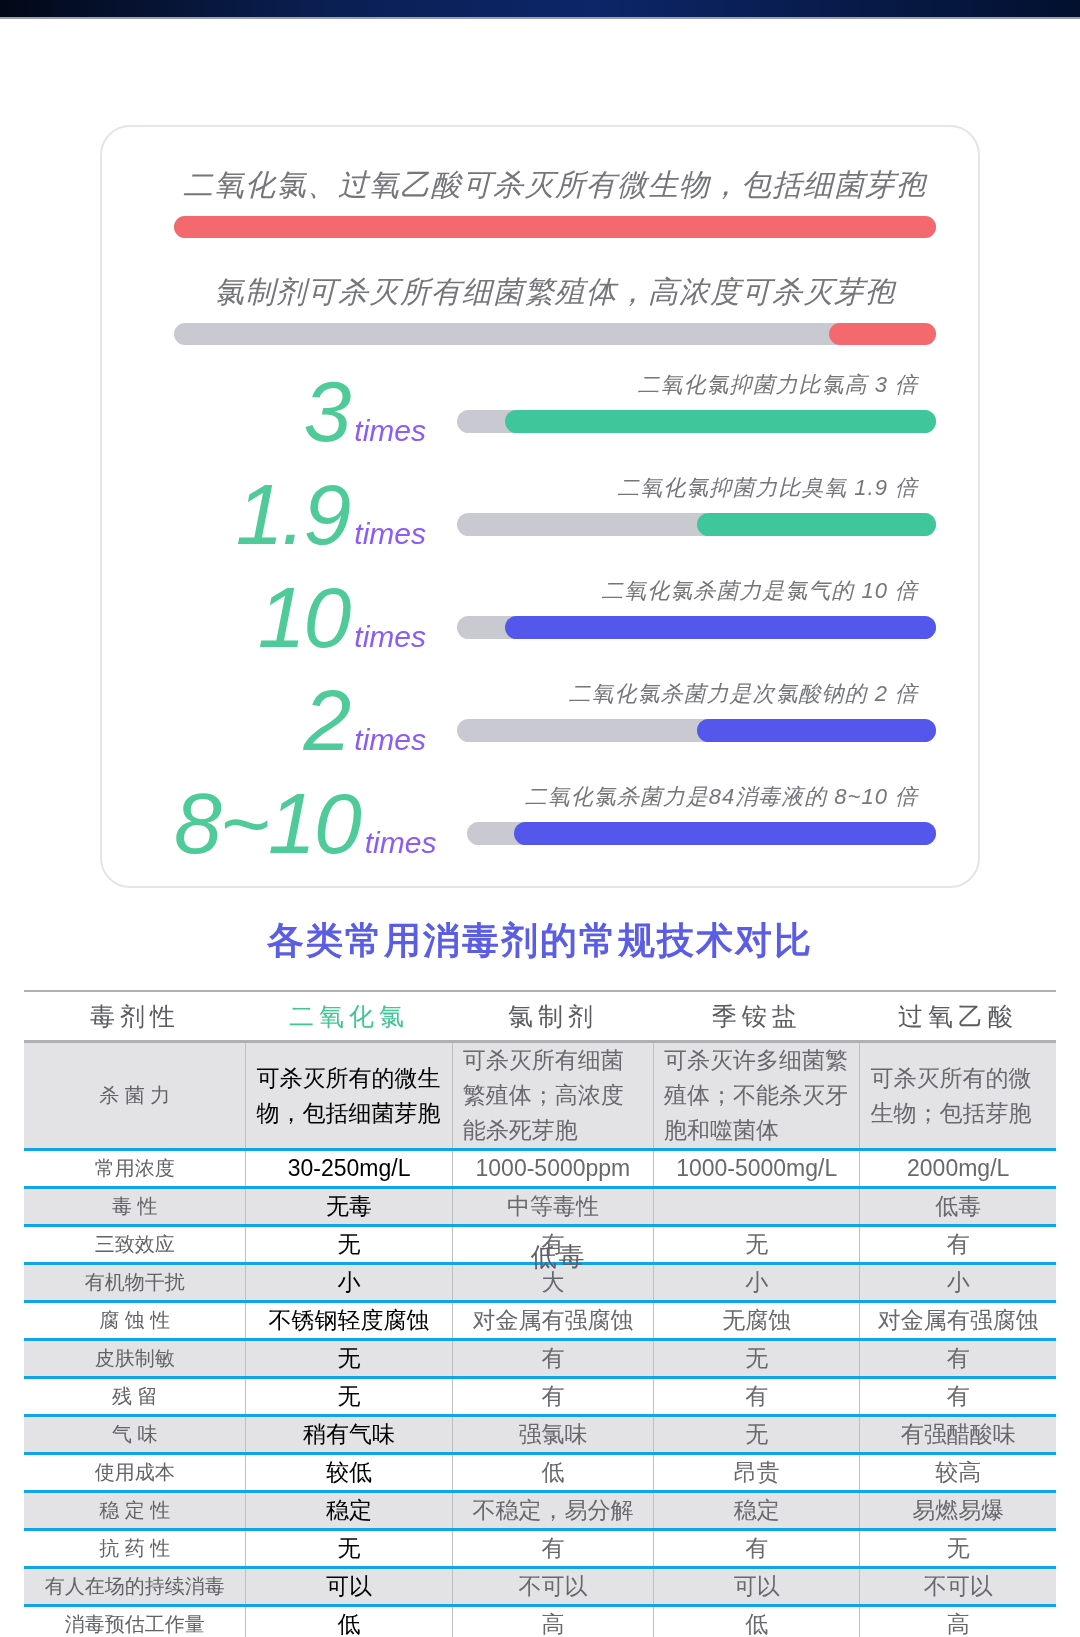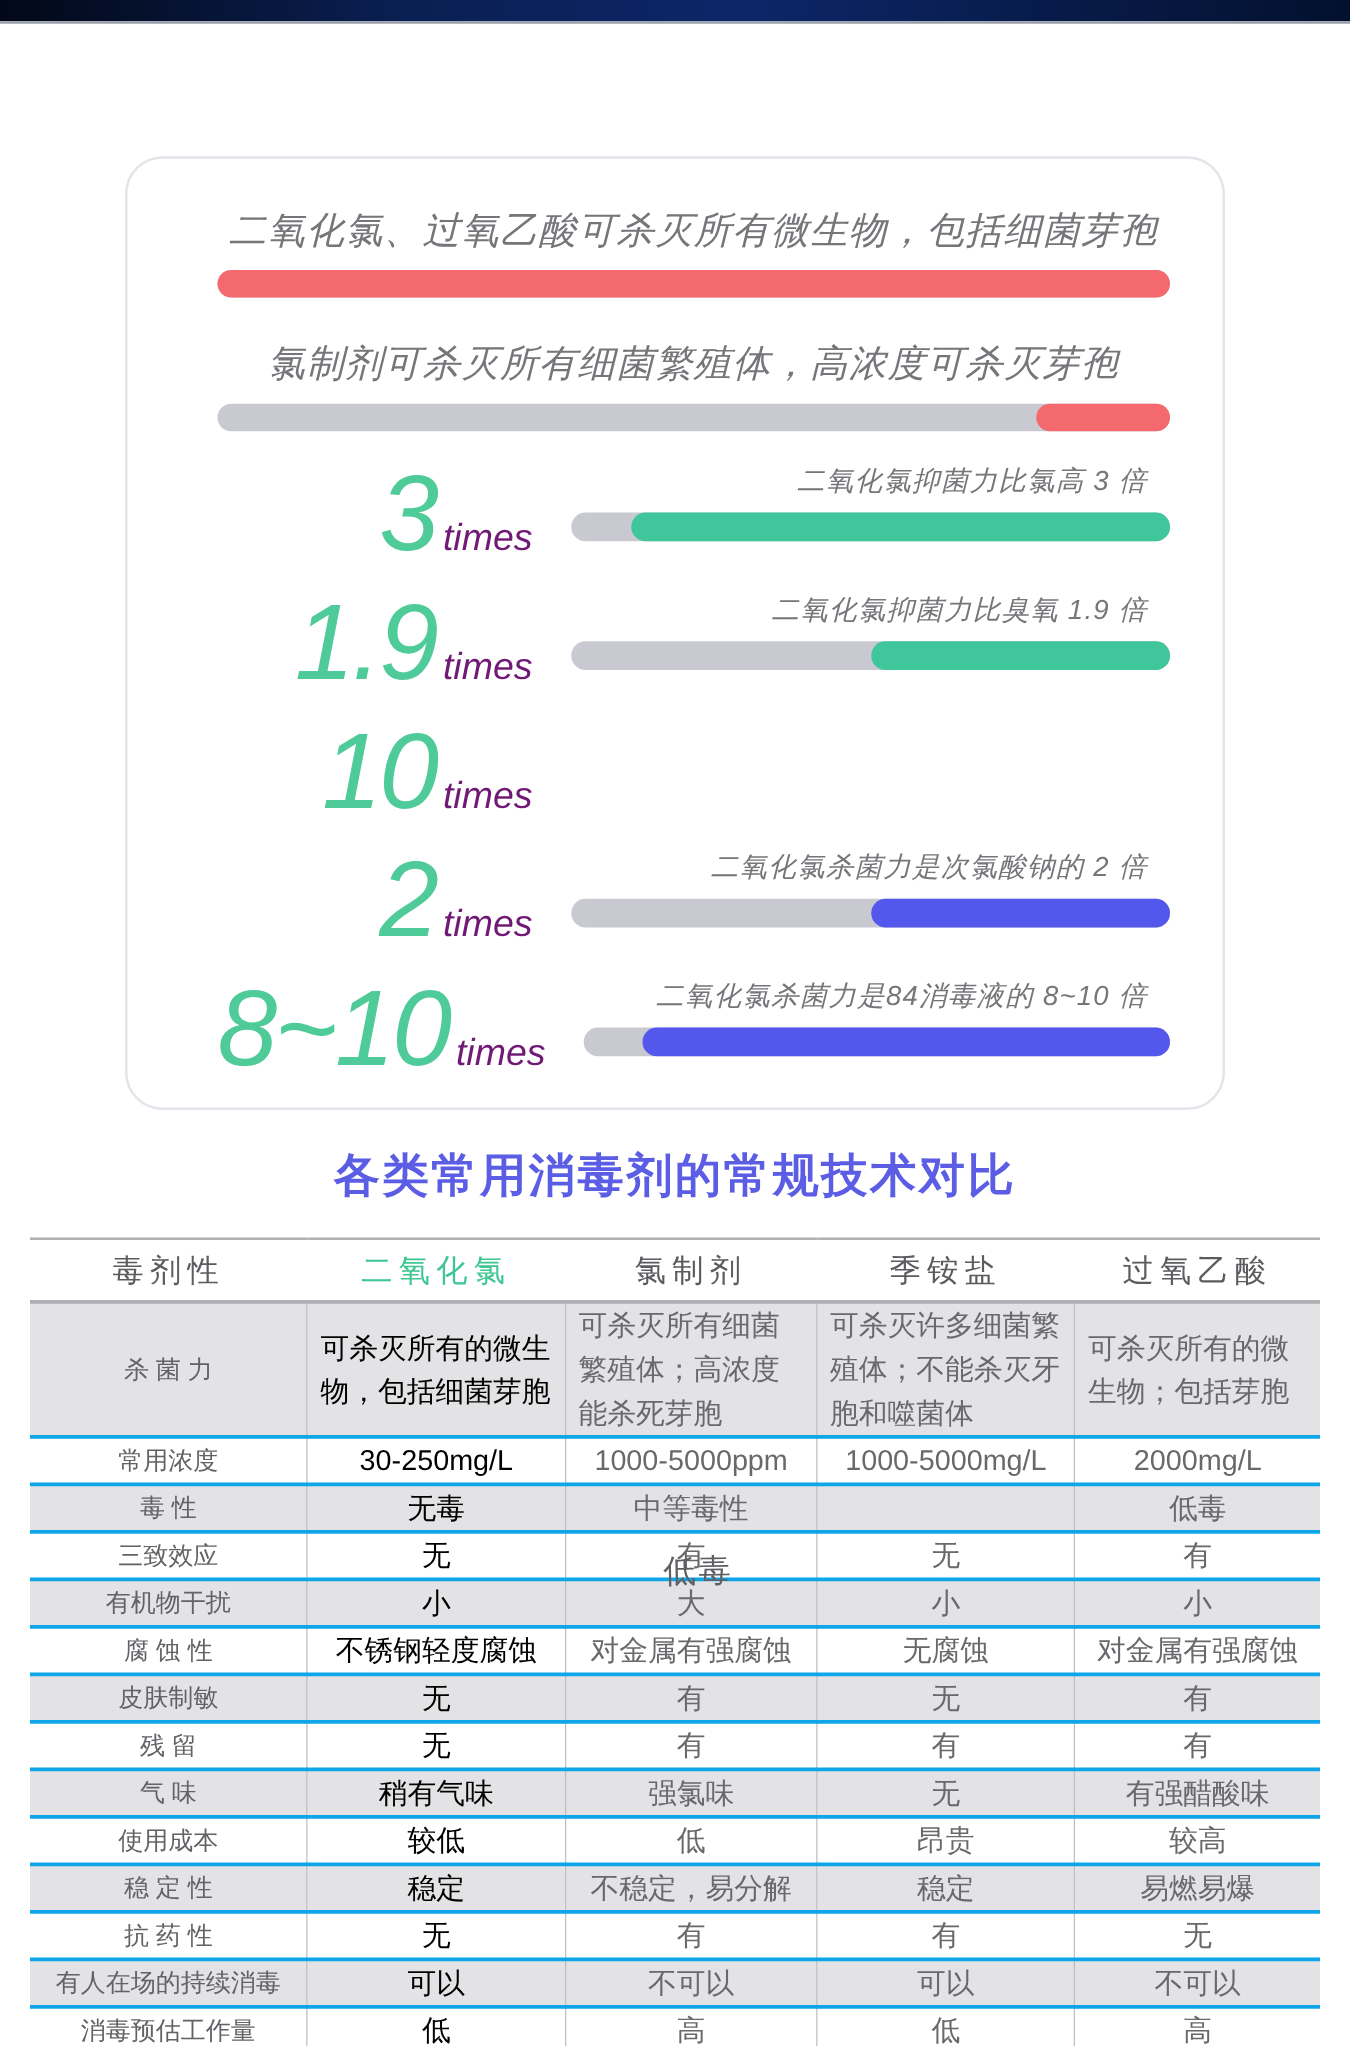--- a/index.html
+++ b/index.html
@@ -23,21 +23,21 @@
   }
   .statement + .statement { margin-top:32px; }
   .track { position:relative; height:22px; border-radius:12px; background:#c9c9d2; margin-top:9px; }
   .track .fill { position:absolute; top:0; bottom:0; right:0; border-radius:12px; }
   .mrow { display:flex; margin-top:21px; }
   .mnum {
     flex:0 0 252px; display:flex; justify-content:flex-end; align-items:baseline;
     align-self:center; white-space:nowrap; transform:translateY(4px);
   }
   .mval { font-size:86px; line-height:82px; color:#4fcb99; letter-spacing:-2px; }
-  .munit { font-size:30px; color:#701a75; margin-left:5px; }
+  .munit { font-size:30px; color:#8b5cf6; margin-left:5px; }
   .mright { flex:1; margin-left:31px; }
   .mlabel {
     margin:0 18px 6px 0; text-align:right; font-size:22px; line-height:38px;
     color:#75767a; letter-spacing:1px;
   }
   .mright .track { height:23px; margin-top:0; }
   .table-title {
     margin:28px 0 0; text-align:center; font-size:37px; font-weight:700;
     color:#5b5ee4; letter-spacing:2px;
   }
@@ -111,20 +111,26 @@
           <p class="mlabel">二氧化氯抑菌力比臭氧 1.9 倍</p>
           <div class="track">
             <div class="fill" style="left: 50%; background: rgb(63, 199, 155);"></div>
           </div>
         </div>
       </div>
       <div class="mrow">
         <div class="mnum">
           <span class="mval">10</span>
           <span class="munit">times</span>
+        </div>
+        <div class="mright">
+          <p class="mlabel">二氧化氯杀菌力是氯气的 10 倍</p>
+          <div class="track">
+            <div class="fill" style="left: 10%; background: rgb(84, 87, 236);"></div>
+          </div>
         </div>
       </div>
       <div class="mrow">
         <div class="mnum">
           <span class="mval">2</span>
           <span class="munit">times</span>
         </div>
         <div class="mright">
           <p class="mlabel">二氧化氯杀菌力是次氯酸钠的 2 倍</p>
           <div class="track">

